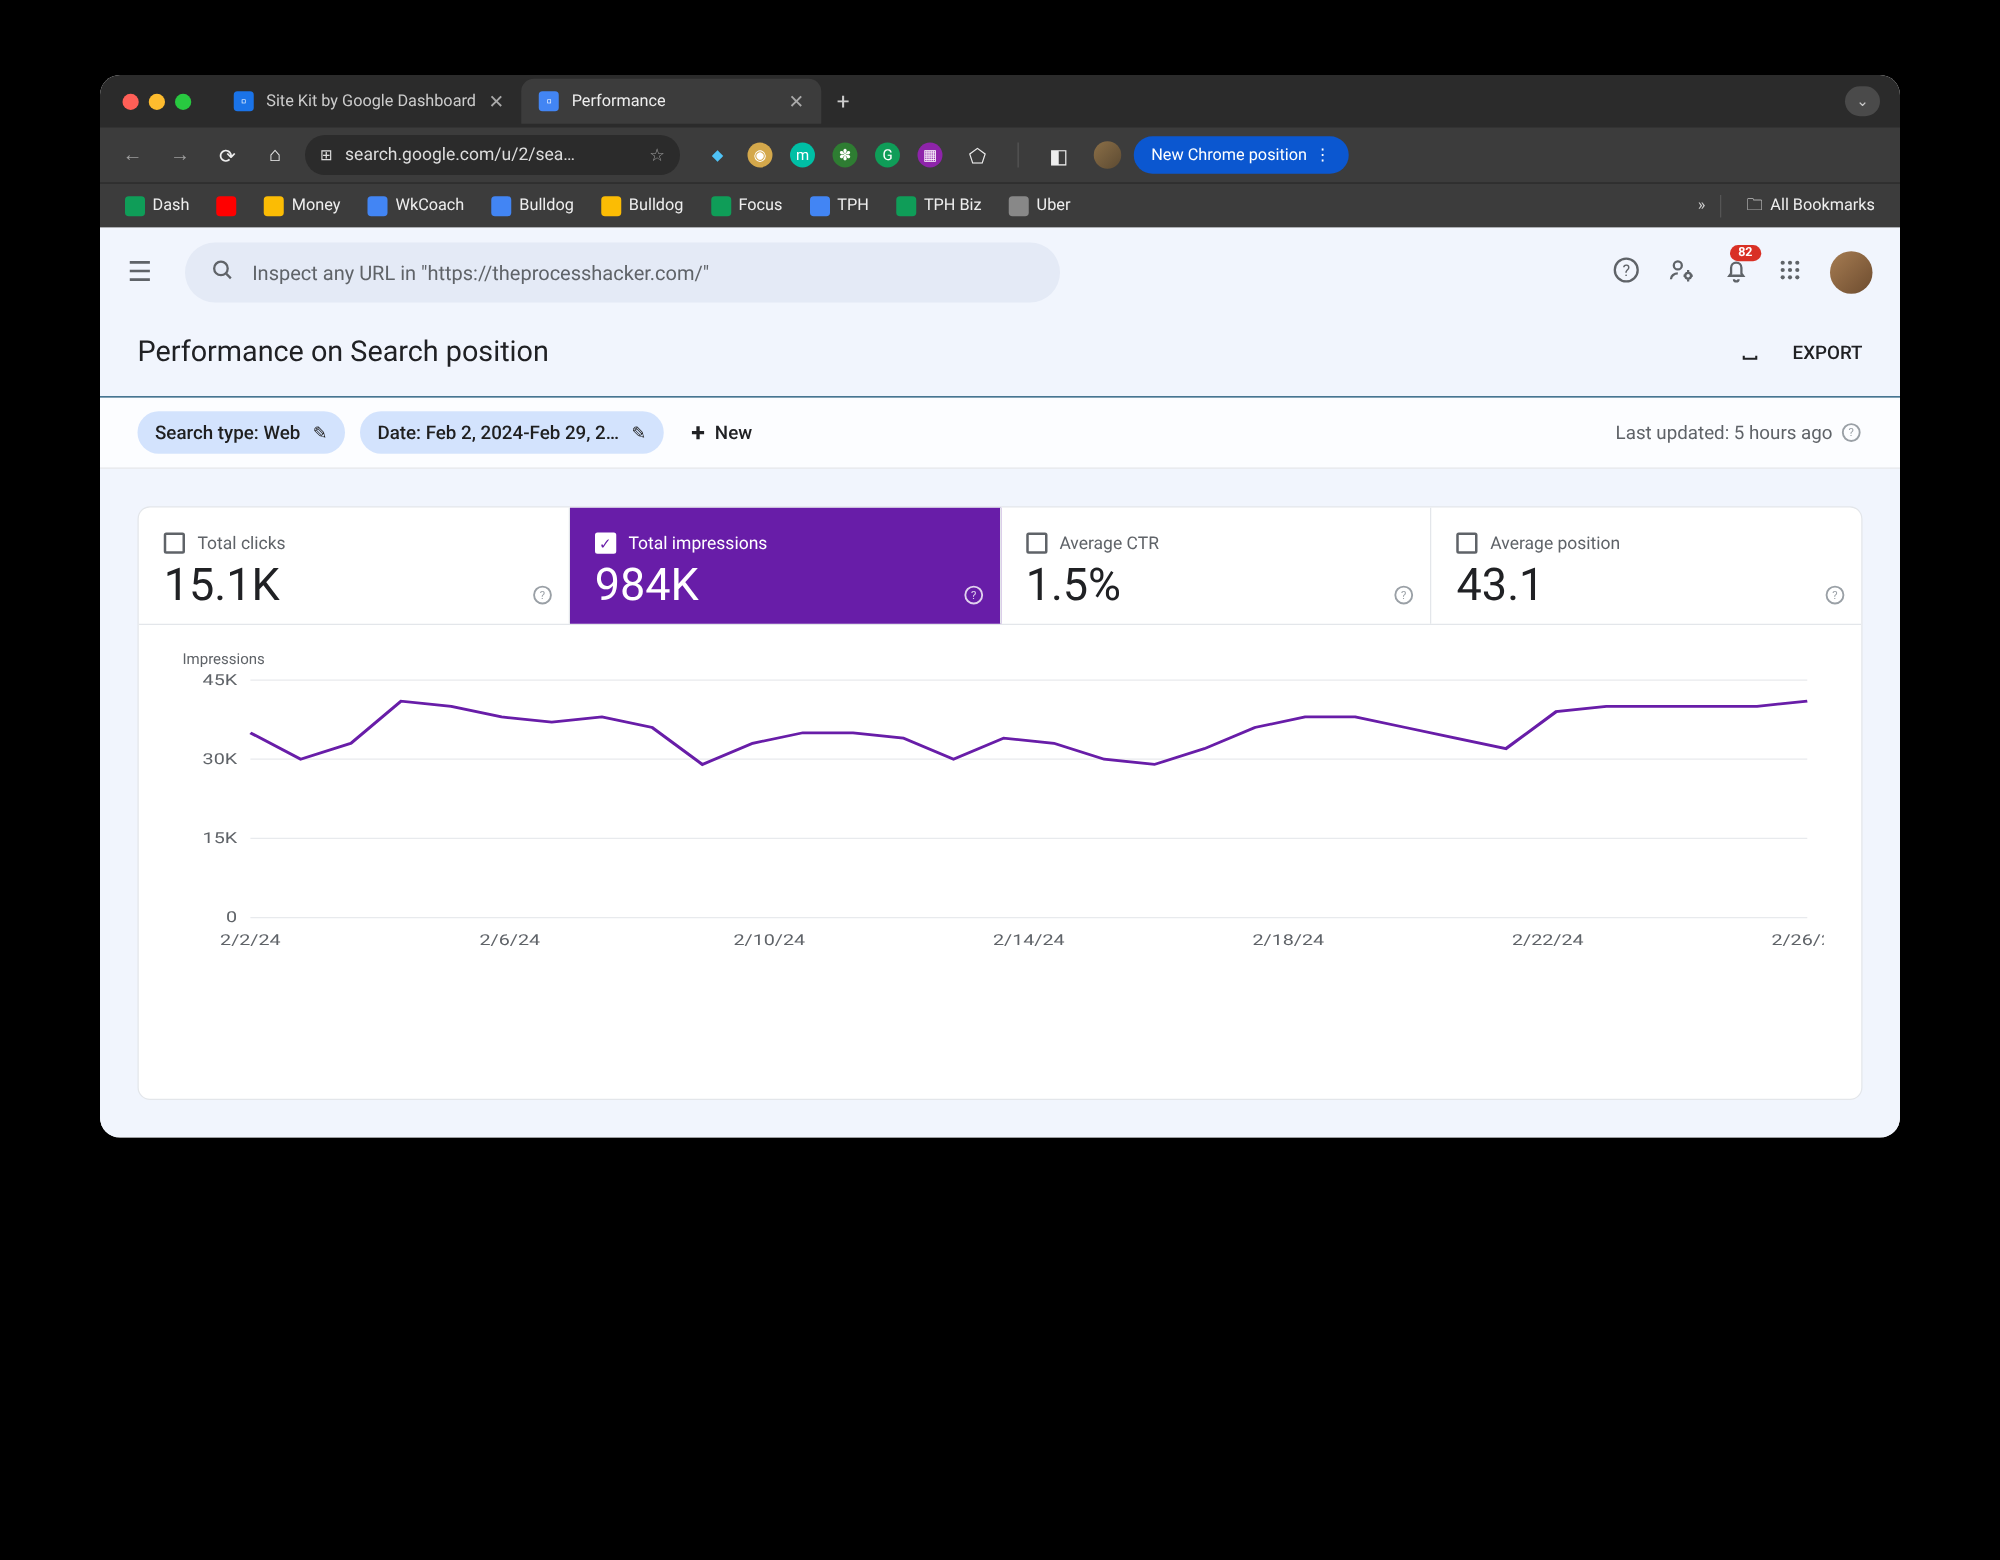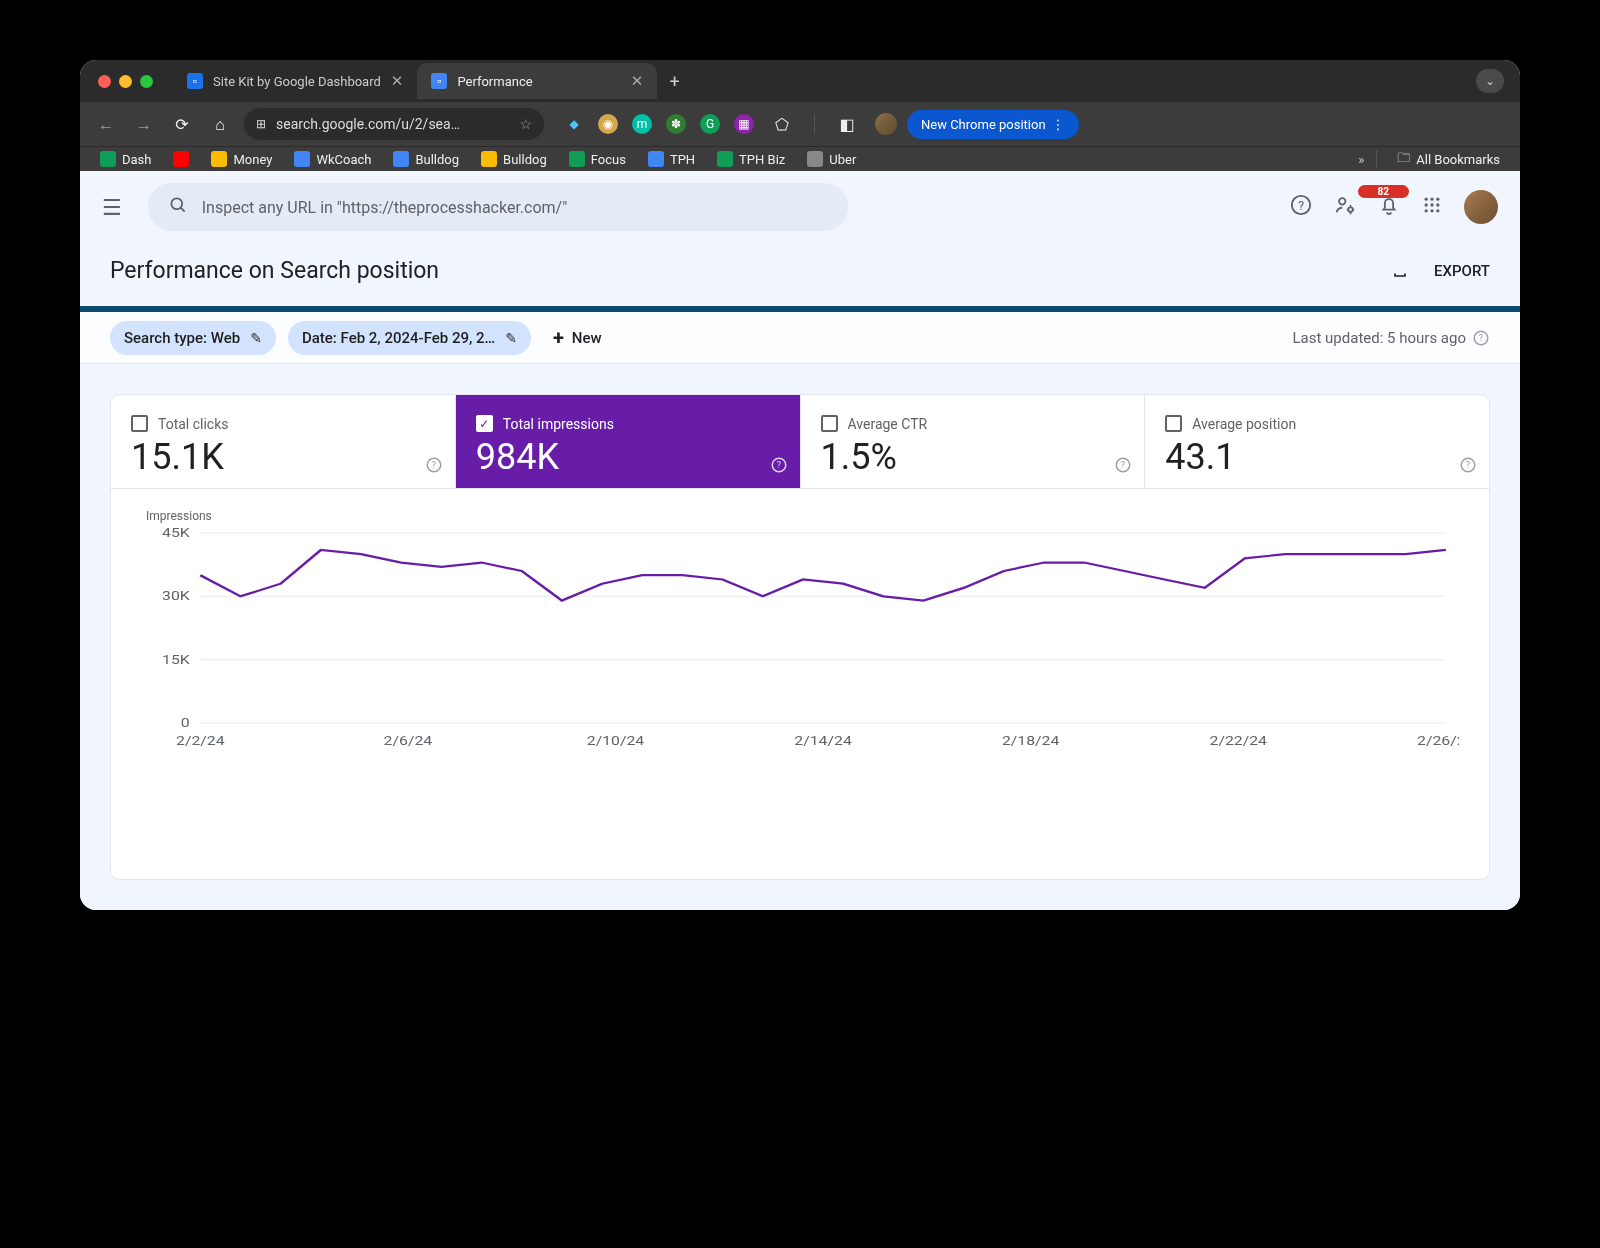--- a/index.html
+++ b/index.html
@@ -22,37 +22,37 @@
 .toolbar { background: #3c3c3c; height: 44px; display: flex; align-items: center; padding: 0 12px; gap: 10px; }
 .nav-ico { color: #9e9e9e; width: 28px; height: 28px; display: flex; align-items: center; justify-content: center; font-size: 16px; cursor: pointer; border-radius: 14px; }
 .nav-ico.active { color: #eee; }
 .omnibox { background: #2b2b2b; border-radius: 20px; height: 32px; flex: 0 0 300px; display: flex; align-items: center; padding: 0 12px; gap: 10px; color: #ddd; font-size: 14px; }
 .omnibox .lock { font-size: 12px; }
 .ext-icons { display: flex; gap: 14px; align-items: center; margin-left: 10px; }
 .ext { width: 20px; height: 20px; border-radius: 50%; display: flex; align-items: center; justify-content: center; font-size: 12px; color: #fff; }
 .divider { width: 1px; height: 20px; background: #555; margin: 0 4px; }
 .avatar-sm { width: 22px; height: 22px; border-radius: 50%; background: linear-gradient(135deg,#8b6f47,#5c4a32); }
 .update-pill { background: #0b57d0; color: #fff; font-size: 13px; padding: 7px 14px; border-radius: 20px; display: flex; align-items: center; gap: 6px; cursor: pointer; }
-.bookmarks { background: #3c3c3c; height: 25px; display: flex; align-items: center; padding: 0 12px; gap: 6px; font-size: 13px; color: #eee; border-top: 1px solid #2b2b2b; }
+.bookmarks { background: #3c3c3c; height: 36px; display: flex; align-items: center; padding: 0 12px; gap: 6px; font-size: 13px; color: #eee; border-top: 1px solid #2b2b2b; }
 .bm { display: flex; align-items: center; gap: 6px; padding: 4px 8px; cursor: pointer; border-radius: 4px; }
 .bm-ico { width: 16px; height: 16px; border-radius: 3px; display: flex; align-items: center; justify-content: center; font-size: 11px; }
 .bm-right { margin-left: auto; display: flex; align-items: center; gap: 12px; }
 .bm-sep { width: 1px; height: 18px; background: #555; }
 .content { flex: 1; background: #f1f5fd; display: flex; flex-direction: column; overflow: hidden; }
 .gsc-header { height: 72px; display: flex; align-items: center; padding: 0 22px; gap: 16px; }
 .menu-btn { color: #5f6368; font-size: 22px; cursor: pointer; }
 .search-pill { flex: 0 1 700px; height: 48px; background: #e4eaf6; border-radius: 28px; display: flex; align-items: center; padding: 0 20px; gap: 14px; color: #5f6368; font-size: 16px; margin-left: 10px; }
 .hdr-actions { margin-left: auto; display: flex; align-items: center; gap: 22px; }
 .hdr-ico { color: #5f6368; font-size: 20px; cursor: pointer; position: relative; }
-.badge { position: absolute; top: -9px; right: -9px; background: #d93025; color: #fff; font-size: 10px; border-radius: 9px; padding: 1px 20px; font-weight: 700; }
+.badge { position: absolute; top: -9px; right: -9px; background: #d93025; color: #fff; font-size: 10px; border-radius: 9px; padding: 1px 7px; font-weight: 700; }
 .avatar-lg { width: 34px; height: 34px; border-radius: 50%; background: linear-gradient(135deg,#a67c52,#6d4c2f); }
 .page-title-row { display: flex; align-items: center; padding: 14px 30px 22px; }
 .page-title-row h1 { font-size: 23px; color: #202124; font-weight: 400; }
 .export-btn { margin-left: auto; display: flex; align-items: center; gap: 24px; color: #202124; font-size: 15px; font-weight: 500; cursor: pointer; }
-.filters { border-top: 6px solid #0c4a6e; border-bottom: 1px solid #e3e6ea; background: #fcfdff; height: 58px; display: flex; align-items: center; padding: 0 30px; gap: 12px; }
+.filters { border-top: 1px solid #0c4a6e; border-bottom: 1px solid #e3e6ea; background: #fcfdff; height: 58px; display: flex; align-items: center; padding: 0 30px; gap: 12px; }
 .chip { background: #d3e3fd; color: #1f1f1f; font-size: 15px; font-weight: 500; padding: 8px 14px; border-radius: 20px; display: flex; align-items: center; gap: 10px; cursor: pointer; }
 .chip .pen { font-size: 14px; }
 .newfilter { display: flex; align-items: center; gap: 8px; font-size: 15px; font-weight: 500; color: #202124; cursor: pointer; padding: 0 10px; }
 .lastup { margin-left: auto; color: #5f6368; font-size: 15px; display: flex; align-items: center; gap: 6px; }
 .main-card { margin: 30px; background: #fff; border: 1px solid #e3e6ea; border-radius: 10px; flex: 1; display: flex; flex-direction: column; overflow: hidden; }
 .metric-tabs { display: flex; border-bottom: 1px solid #e3e6ea; }
 .metric { flex: 1; padding: 20px 20px 10px; border-right: 1px solid #e3e6ea; position: relative; cursor: pointer; }
 .metric:last-child { border-right: none; }
 .metric.active { background: #681da8; color: #fff; }
 .metric-top { display: flex; align-items: center; gap: 10px; font-size: 14px; color: #5f6368; }

